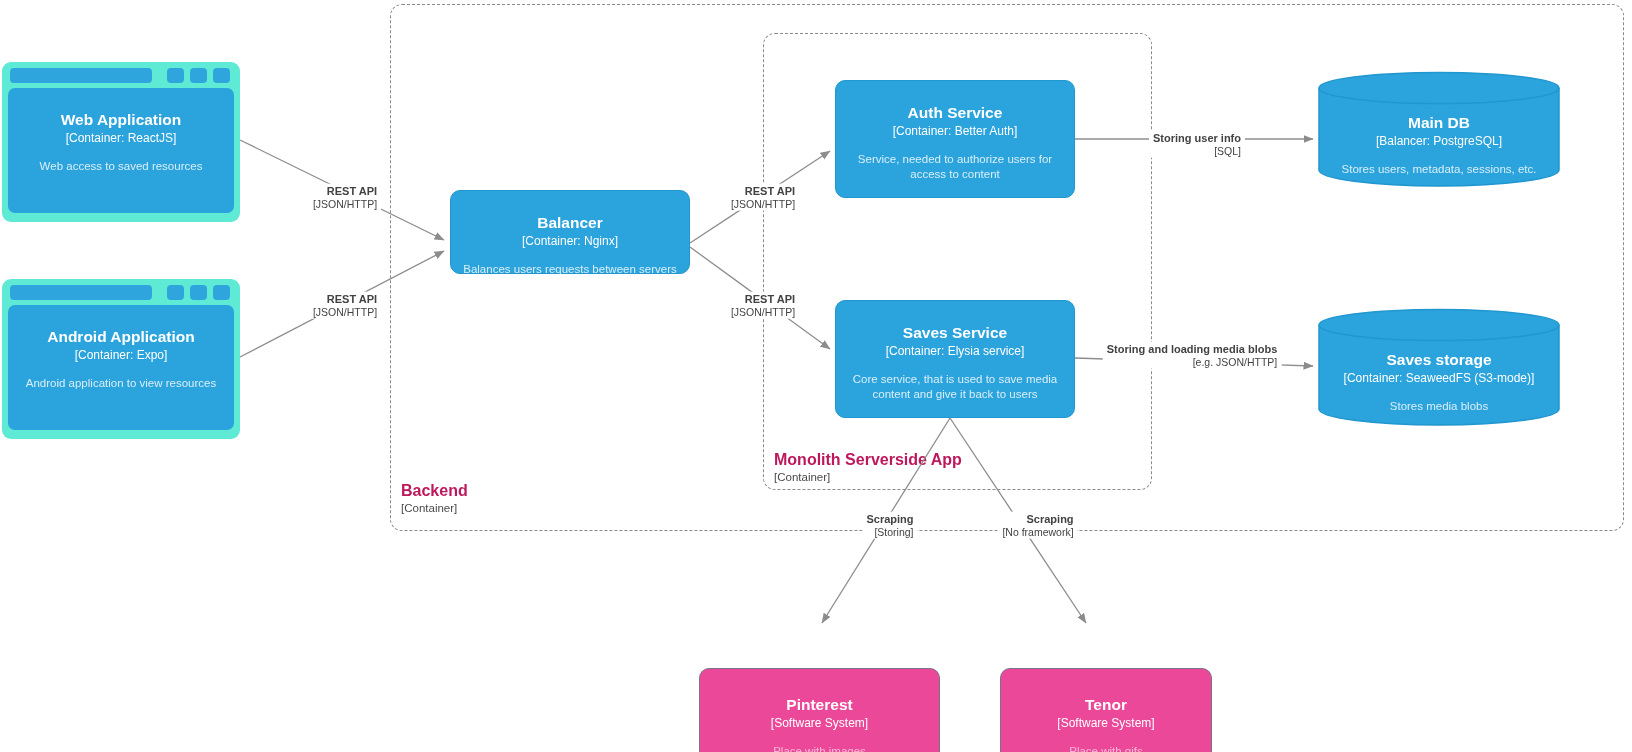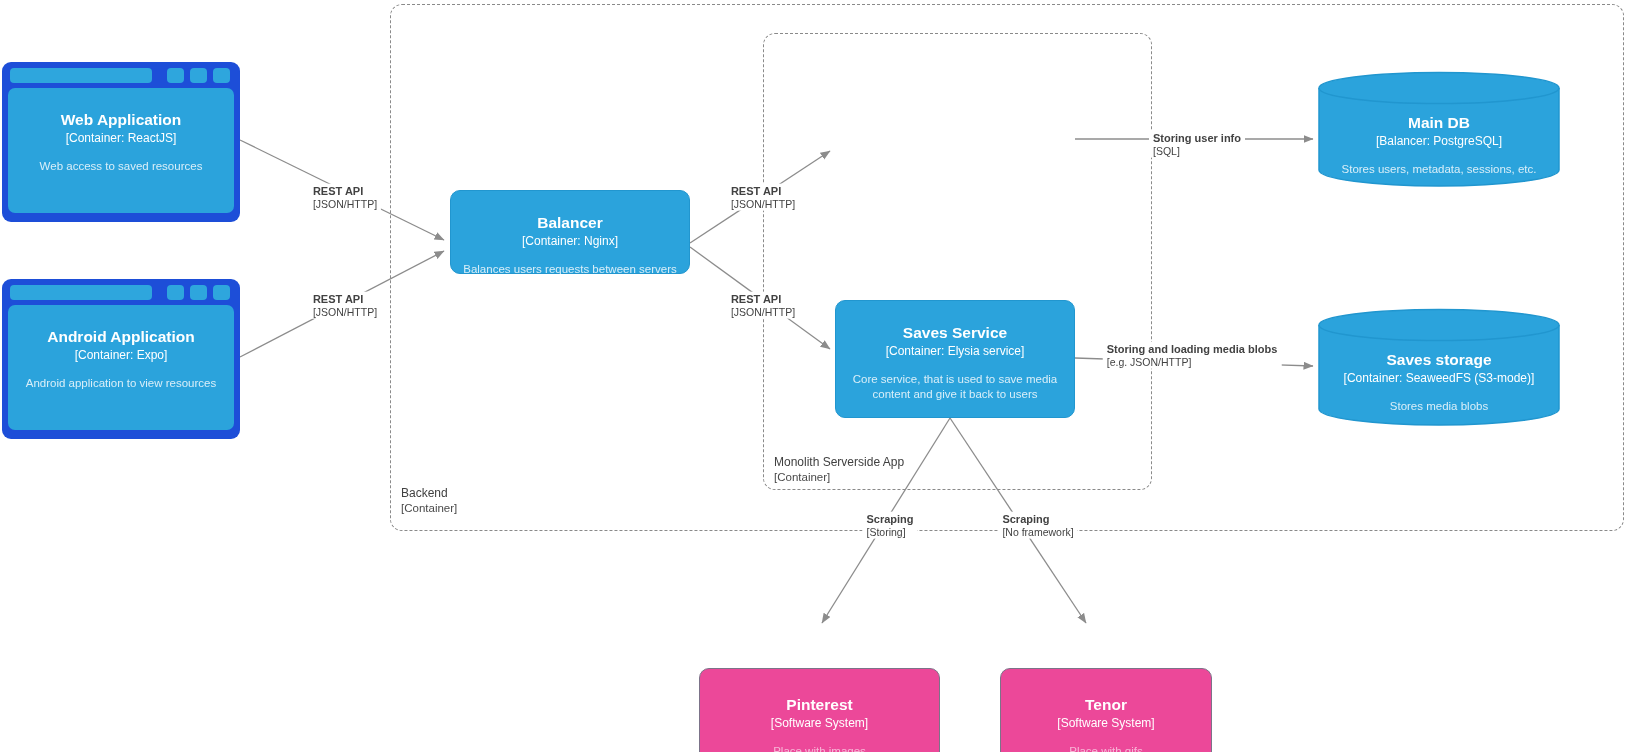--- a/index.html
+++ b/index.html
@@ -4,29 +4,29 @@
 <style>
   html,body{margin:0;padding:0;background:#ffffff;font-family:"Liberation Sans",sans-serif;}
   .canvas{position:relative;width:1632px;height:752px;background:#ffffff;overflow:hidden;}
 
   
   .boundary{position:absolute;border:1.6px dashed #8a8a8a;border-radius:12px;z-index:1;}
   .b-backend{left:390px;top:4px;width:1232px;height:525px;}
   .b-monolith{left:763px;top:33px;width:387px;height:455px;}
   .boundary-label{position:absolute;left:10px;bottom:6px;color:#3a3a3a;}
   .b-backend .boundary-label{bottom:16px;}
-  .b-title{font-size:12px;font-weight:normal;color:#404040;}
+  .b-title{font-size:16px;font-weight:bold;color:#be185d;}
   .b-sub{font-size:11.5px;color:#4a4a4a;margin-top:2px;}
 
   
   svg.edges{position:absolute;left:0;top:0;z-index:2;}
   svg.edges line{stroke:#8c8c8c;stroke-width:1.3;}
 
   
-  .edge-label{position:absolute;transform:translate(-50%,-50%);text-align:left;background:#ffffff;
+  .edge-label{position:absolute;transform:translate(-50%,-50%);text-align:right;background:#ffffff;
               padding:1px 4px;z-index:4;line-height:1.15;white-space:nowrap;}
   .el-name{font-size:11px;font-weight:bold;color:#424242;}
   .el-tech{font-size:10.5px;color:#424242;}
 
   
   .node{position:absolute;z-index:3;box-sizing:border-box;text-align:center;color:#fff;}
   .node-inner{display:flex;flex-direction:column;align-items:center;box-sizing:border-box;height:100%;}
   .n-title{font-size:15.5px;font-weight:bold;color:#ffffff;line-height:1.25;}
   .n-sub{font-size:12px;color:#ffffff;margin-top:2px;line-height:1.2;}
   .n-desc{font-size:11.5px;color:rgba(255,255,255,0.82);margin-top:13px;line-height:1.3;padding:0 12px;}
@@ -39,21 +39,21 @@
   .n-saves{left:835px;top:300px;width:240px;height:118px;}
 
   
   .gbox{background:#ec4899;border:1.5px solid #7c7389;border-radius:10px;margin-top:39px;}
   .gbox .node-inner{padding-top:26px;}
   .gbox .n-desc{color:rgba(255,255,255,0.60);}
   .n-pinterest{left:699px;top:629px;width:241px;height:118px;}
   .n-tenor{left:1000px;top:629px;width:212px;height:118px;}
 
   
-  .browser{background:#1d4ed8;border-radius:9px;}
+  .browser{background:#5eead4;border-radius:9px;}
   .n-web{left:2px;top:62px;width:238px;height:160px;}
   .n-android{left:2px;top:279px;width:238px;height:160px;}
   .chrome{position:absolute;left:0;top:0;right:0;height:26px;}
   .addr{position:absolute;left:8px;top:6px;right:88px;height:15px;background:#2ea6dd;border-radius:4px;}
   .btn{position:absolute;top:6px;width:17px;height:15px;background:#2ea6dd;border-radius:4px;}
   .btn1{right:56px;} .btn2{right:33px;} .btn3{right:10px;}
   .page{position:absolute;left:6px;top:26px;right:6px;bottom:9px;background:#2ba3dc;border-radius:7px;}
   .browser .node-inner{padding-top:22px;}
 
   
@@ -163,20 +163,27 @@
   </div>
 
   <div class="node rbox n-balancer">
     <div class="node-inner">
       <div class="n-title">Balancer</div>
       <div class="n-sub">[Container: Nginx]</div>
       <div class="n-desc">Balances users requests between servers</div>
     </div>
   </div>
 
+  <div class="node rbox n-auth">
+    <div class="node-inner">
+      <div class="n-title">Auth Service</div>
+      <div class="n-sub">[Container: Better Auth]</div>
+      <div class="n-desc">Service, needed to authorize users for access to content</div>
+    </div>
+  </div>
 
   <div class="node rbox n-saves">
     <div class="node-inner">
       <div class="n-title">Saves Service</div>
       <div class="n-sub">[Container: Elysia service]</div>
       <div class="n-desc">Core service, that is used to save media content and give it back to users</div>
     </div>
   </div>
 
   <div class="node cyl n-maindb">

